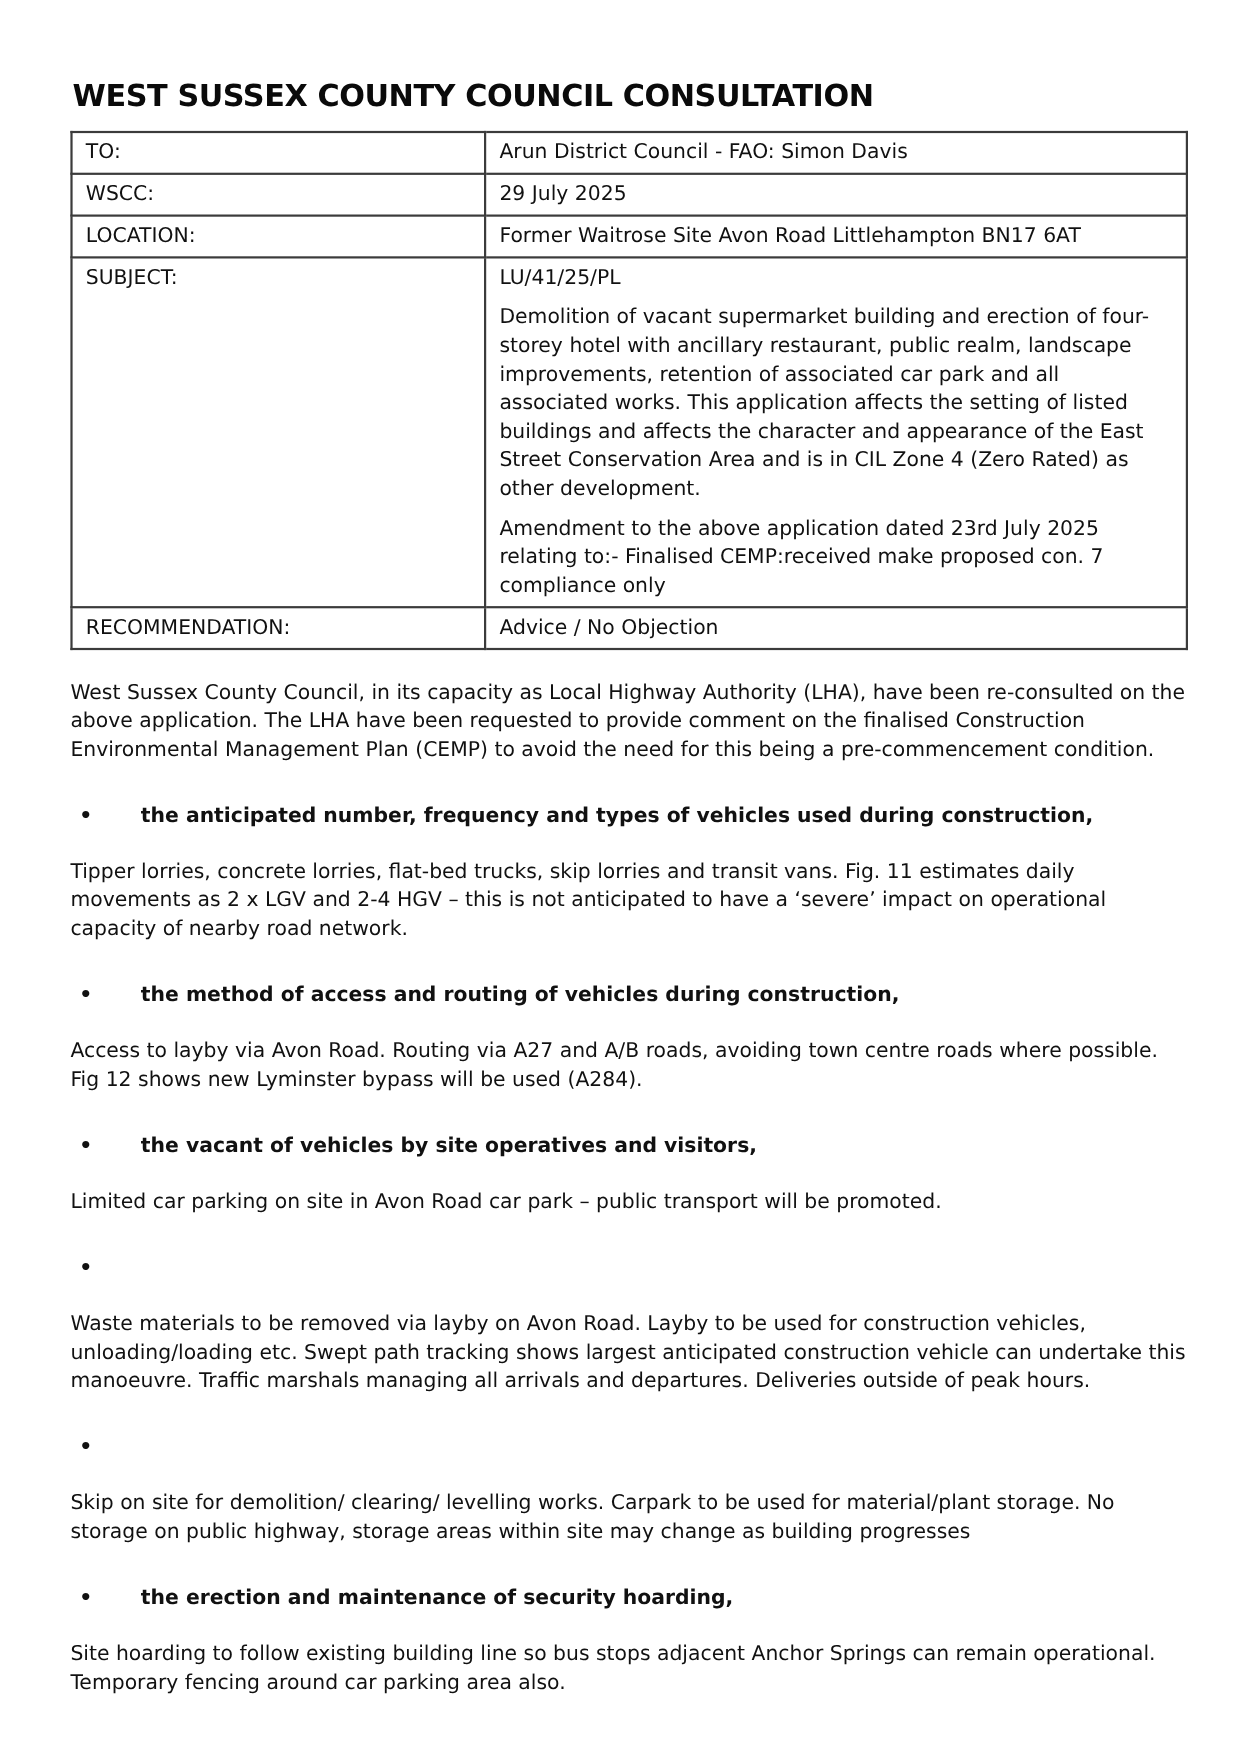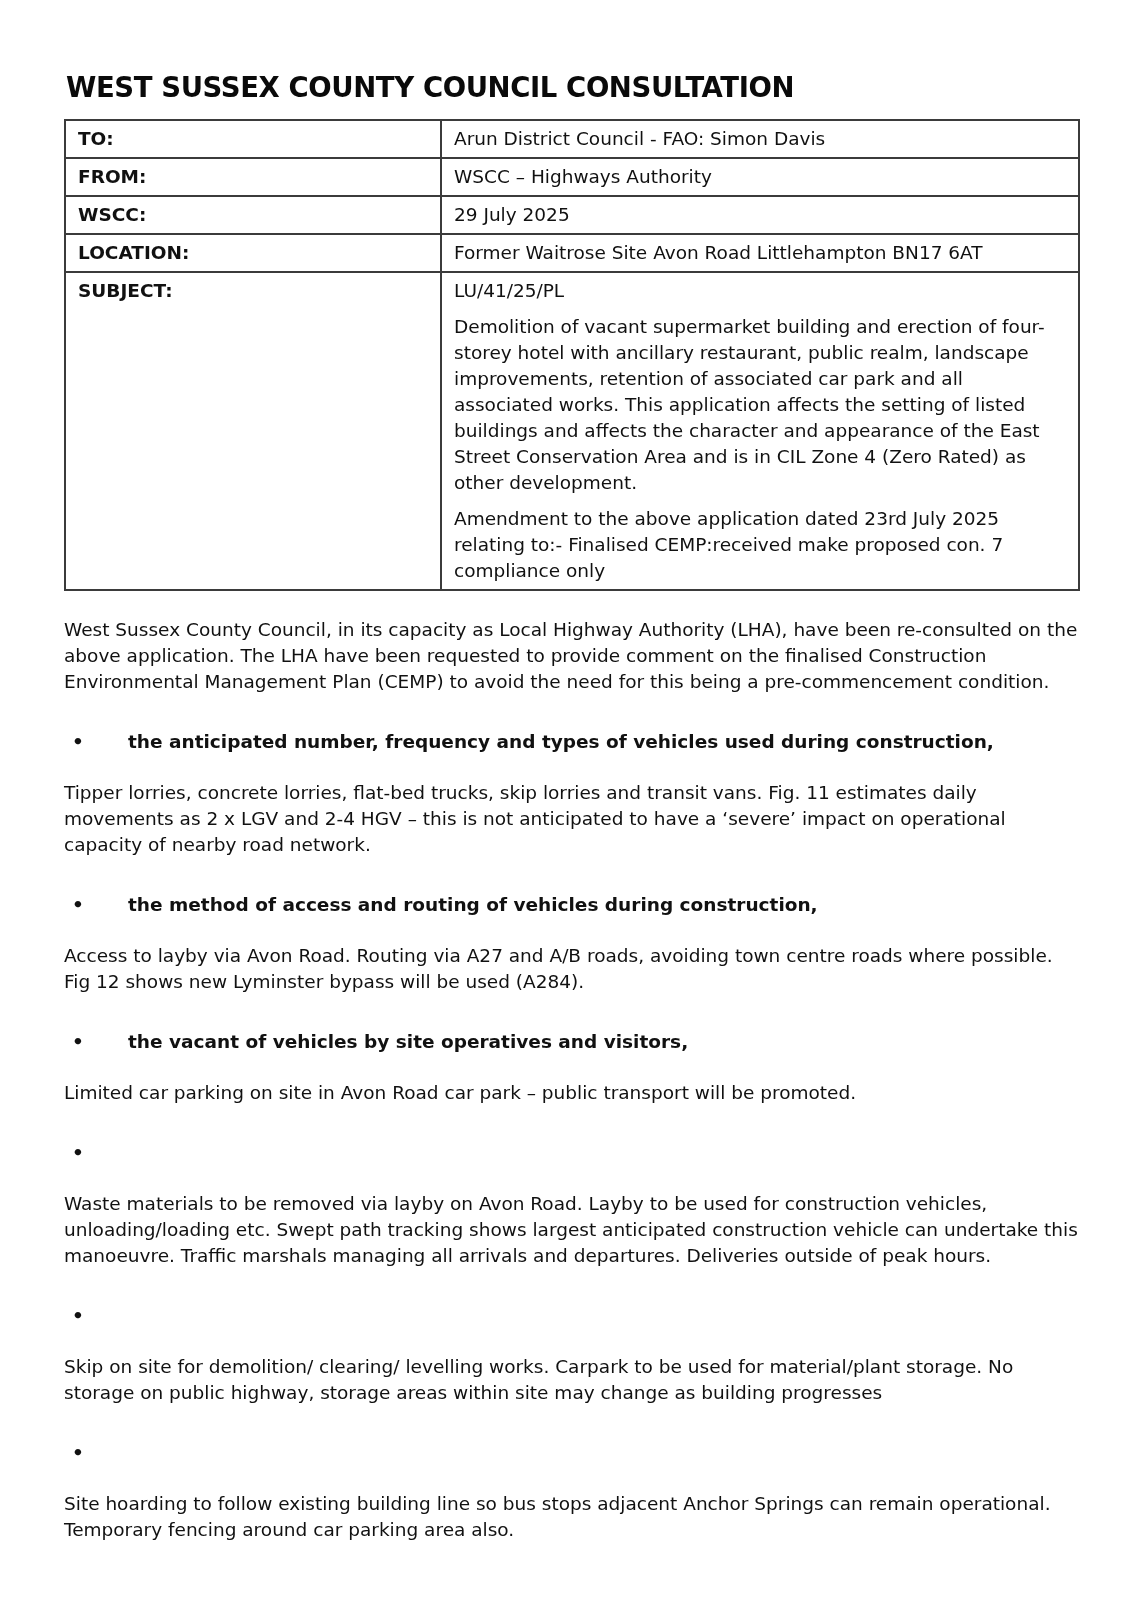--- a/index.html
+++ b/index.html
@@ -26,21 +26,21 @@
   table.hdr-table {
     border-collapse: collapse;
     width: 100%;
     table-layout: fixed;
   }
   table.hdr-table td {
     border: 2px solid #3b3b3b;
     padding: 5px 12px;
     vertical-align: top;
   }
-  td.lbl-cell { width: 350px; font-weight: bold; }
+  td.lbl-cell { width: 350px; font-weight: normal; }
   td.val-cell p { margin: 0 0 10px 0; }
   td.val-cell p:last-child { margin-bottom: 0; }
   p.intro { margin: 26px 0 0 0; }
   .bullet-line {
     display: flex;
     font-weight: bold;
     margin: 34px 0 25px 0;
   }
   .bullet-glyph {
     flex: 0 0 64px;
@@ -57,38 +57,38 @@
 
   <h1 class="doc-title">WEST SUSSEX COUNTY COUNCIL CONSULTATION</h1>
 
   <table class="hdr-table">
     <tbody>
       <tr>
         <td class="lbl-cell">TO:</td>
         <td class="val-cell">Arun District Council - FAO: Simon Davis</td>
       </tr>
       <tr>
-        <td class="lbl-cell">FROM:</td>
-        <td class="val-cell">WSCC – Highways Authority</td>
-      </tr>
-      <tr>
         <td class="lbl-cell">WSCC:</td>
         <td class="val-cell">29 July 2025</td>
       </tr>
       <tr>
         <td class="lbl-cell">LOCATION:</td>
         <td class="val-cell">Former Waitrose Site Avon Road Littlehampton BN17 6AT</td>
       </tr>
       <tr>
         <td class="lbl-cell">SUBJECT:</td>
         <td class="val-cell">
           <p>LU/41/25/PL</p>
           <p>Demolition of vacant supermarket building and erection of four-storey hotel with ancillary restaurant, public realm, landscape improvements, retention of associated car park and all associated works. This application affects the setting of listed buildings and affects the character and appearance of the East Street Conservation Area and is in CIL Zone 4 (Zero Rated) as other development.</p>
           <p>Amendment to the above application dated 23rd July 2025 relating to:- Finalised CEMP:received make proposed con. 7 compliance only</p>
         </td>
+      </tr>
+      <tr>
+        <td class="lbl-cell">RECOMMENDATION:</td>
+        <td class="val-cell">Advice / No Objection</td>
       </tr>
     </tbody>
   </table>
 
   <p class="intro">West Sussex County Council, in its capacity as Local Highway Authority (LHA), have been re-consulted on the above application. The LHA have been requested to provide comment on the finalised Construction Environmental Management Plan (CEMP) to avoid the need for this being a pre-commencement condition.</p>
 
   <div class="bullet-line">
     <span class="bullet-glyph">•</span>
     <span class="heading-text">the anticipated number, frequency and types of vehicles used during construction,</span>
   </div>
@@ -111,16 +111,17 @@
   </div>
   <p class="section-body">Waste materials to be removed via layby on Avon Road. Layby to be used for construction vehicles, unloading/loading etc. Swept path tracking shows largest anticipated construction vehicle can undertake this manoeuvre. Traffic marshals managing all arrivals and departures. Deliveries outside of peak hours.</p>
 
   <div class="bullet-line">
     <span class="bullet-glyph">•</span>
   </div>
   <p class="section-body">Skip on site for demolition/ clearing/ levelling works. Carpark to be used for material/plant storage. No storage on public highway, storage areas within site may change as building progresses</p>
 
   <div class="bullet-line">
     <span class="bullet-glyph">•</span>
+    <span class="heading-text">the erection and maintenance of security hoarding,</span>
   </div>
   <p class="section-body">Site hoarding to follow existing building line so bus stops adjacent Anchor Springs can remain operational. Temporary fencing around car parking area also.</p>
 
 </div>
 
 </body></html>

